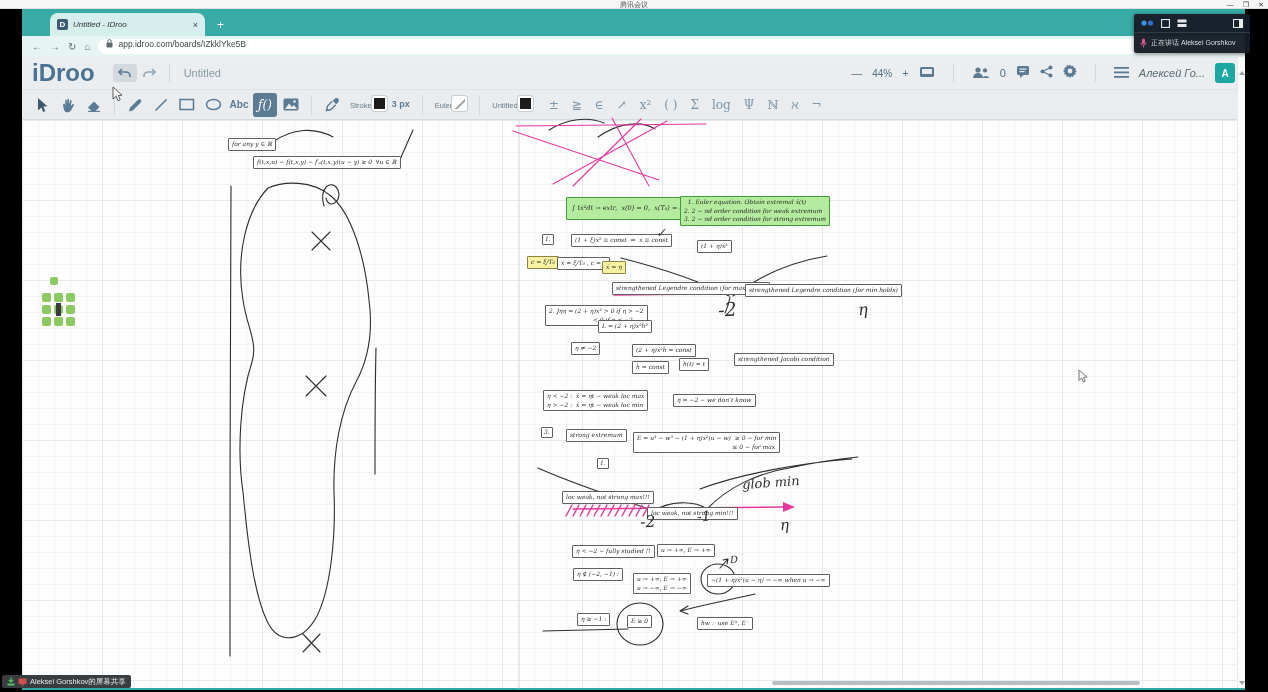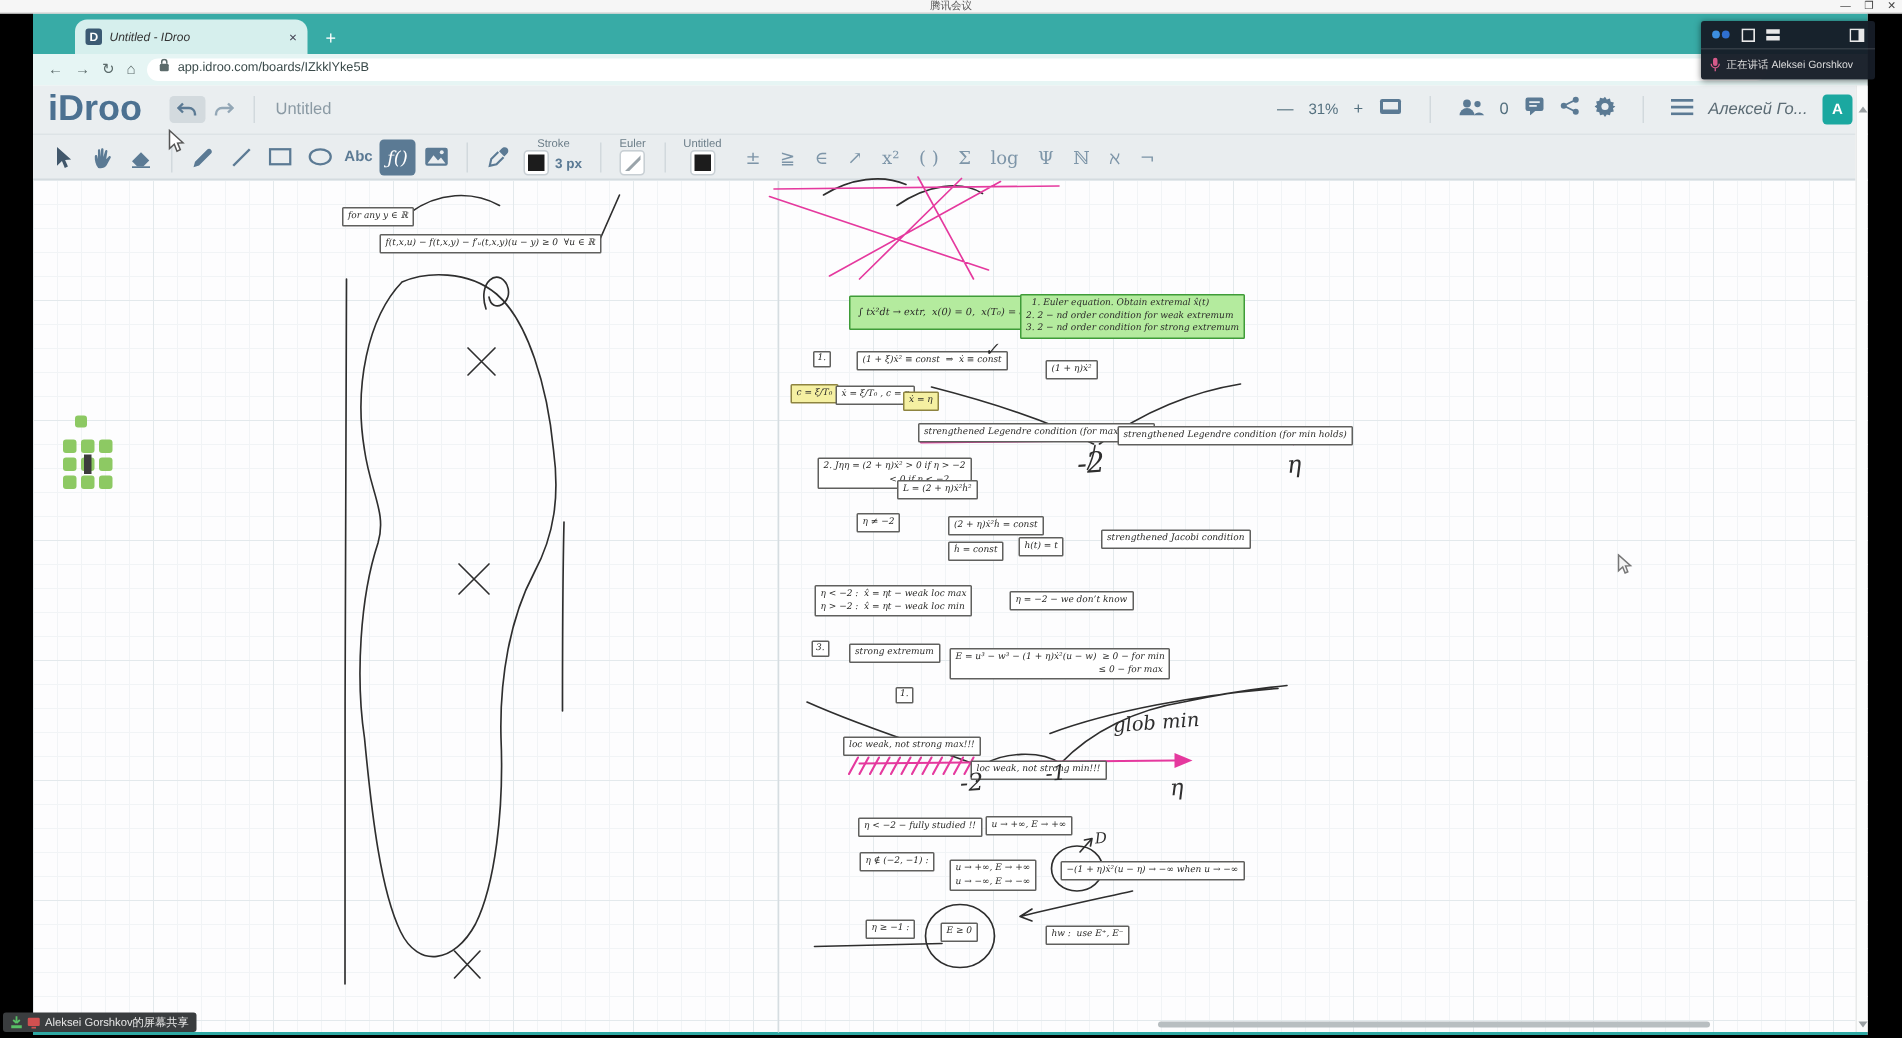--- a/index.html
+++ b/index.html
@@ -48,21 +48,21 @@
   .sicon { color:#5b7a94; }
 
   
   #tool-bar { height:30px; background:#e9edef; display:flex; align-items:center; padding:0 8px; gap:2px; flex:none;
     border-bottom:1px solid #d4dbdf; position:relative;}
   .tool { width:24px; height:24px; display:flex; align-items:center; justify-content:center; border-radius:3px; color:#5b7a94;}
   .tool.active { background:#5b7a94; color:#fff; }
   .tool-abc { font-size:10px; color:#5b7a94; font-weight:bold;}
   .tool-f { font-family:"DejaVu Serif", serif; font-style:italic; font-size:12px; }
   .tdiv { width:1px; height:20px; background:#d2d9dd; margin:0 6px;}
-  .swatch-group { display:flex; flex-direction:column; align-items:center; margin:0 4px; position:relative; top:-1px;}
+  .swatch-group { display:flex; flex-direction:row; align-items:flex-end; margin:0 4px; position:relative; top:-1px;}
   .swatch-label { font-size:7.5px; color:#6b7d88; margin-bottom:1px;}
   .swatch-row { display:flex; align-items:center; gap:5px; }
   .swatch { width:15px; height:15px; border:2px solid #fff; outline:1px solid #c8cfd4; border-radius:2px; }
   .swatch.black { background:#1c1c1c; }
   .swatch.none { background:#fff; position:relative; overflow:hidden;}
   .swatch.none::after { content:""; position:absolute; left:-3px; top:5px; width:20px; height:1.5px; background:#9aa4aa;
     transform:rotate(-45deg);}
   #stroke-width { font-size:9px; font-weight:bold; color:#5b7a94; }
   #formula-symbols { display:flex; align-items:center; gap:13px; margin-left:10px; color:#7d95a8;
     font-family:"DejaVu Serif", serif; font-size:12px;}
@@ -163,21 +163,21 @@
       <svg width="14" height="11" viewBox="0 0 14 11">
           <path d="M10,1 L13,4 L10,7" fill="none" stroke="#93a7b6" stroke-width="1.6"></path>
           <path d="M12.6,4 H6 a4,4 0 0 0 -4,4 v1" fill="none" stroke="#93a7b6" stroke-width="1.6"></path>
         </svg>
     </span>
     <span class="vdiv"></span>
     <span id="doc-title">Untitled</span>
 
     <div id="header-right">
       <span class="txt">—</span>
-      <span id="zoom-level">31%</span>
+      <span id="zoom-level">44%</span>
       <span class="txt">+</span>
       <span class="sicon">
         <svg width="16" height="12" viewBox="0 0 16 12">
             <rect x="1" y="1" width="14" height="10" rx="1.5" fill="#5b7a94"></rect>
             <rect x="3" y="3" width="10" height="5" fill="#e9edf0"></rect>
           </svg>
       </span>
       <span class="vdiv"></span>
       <span class="sicon">
         <svg width="18" height="12" viewBox="0 0 18 12">

